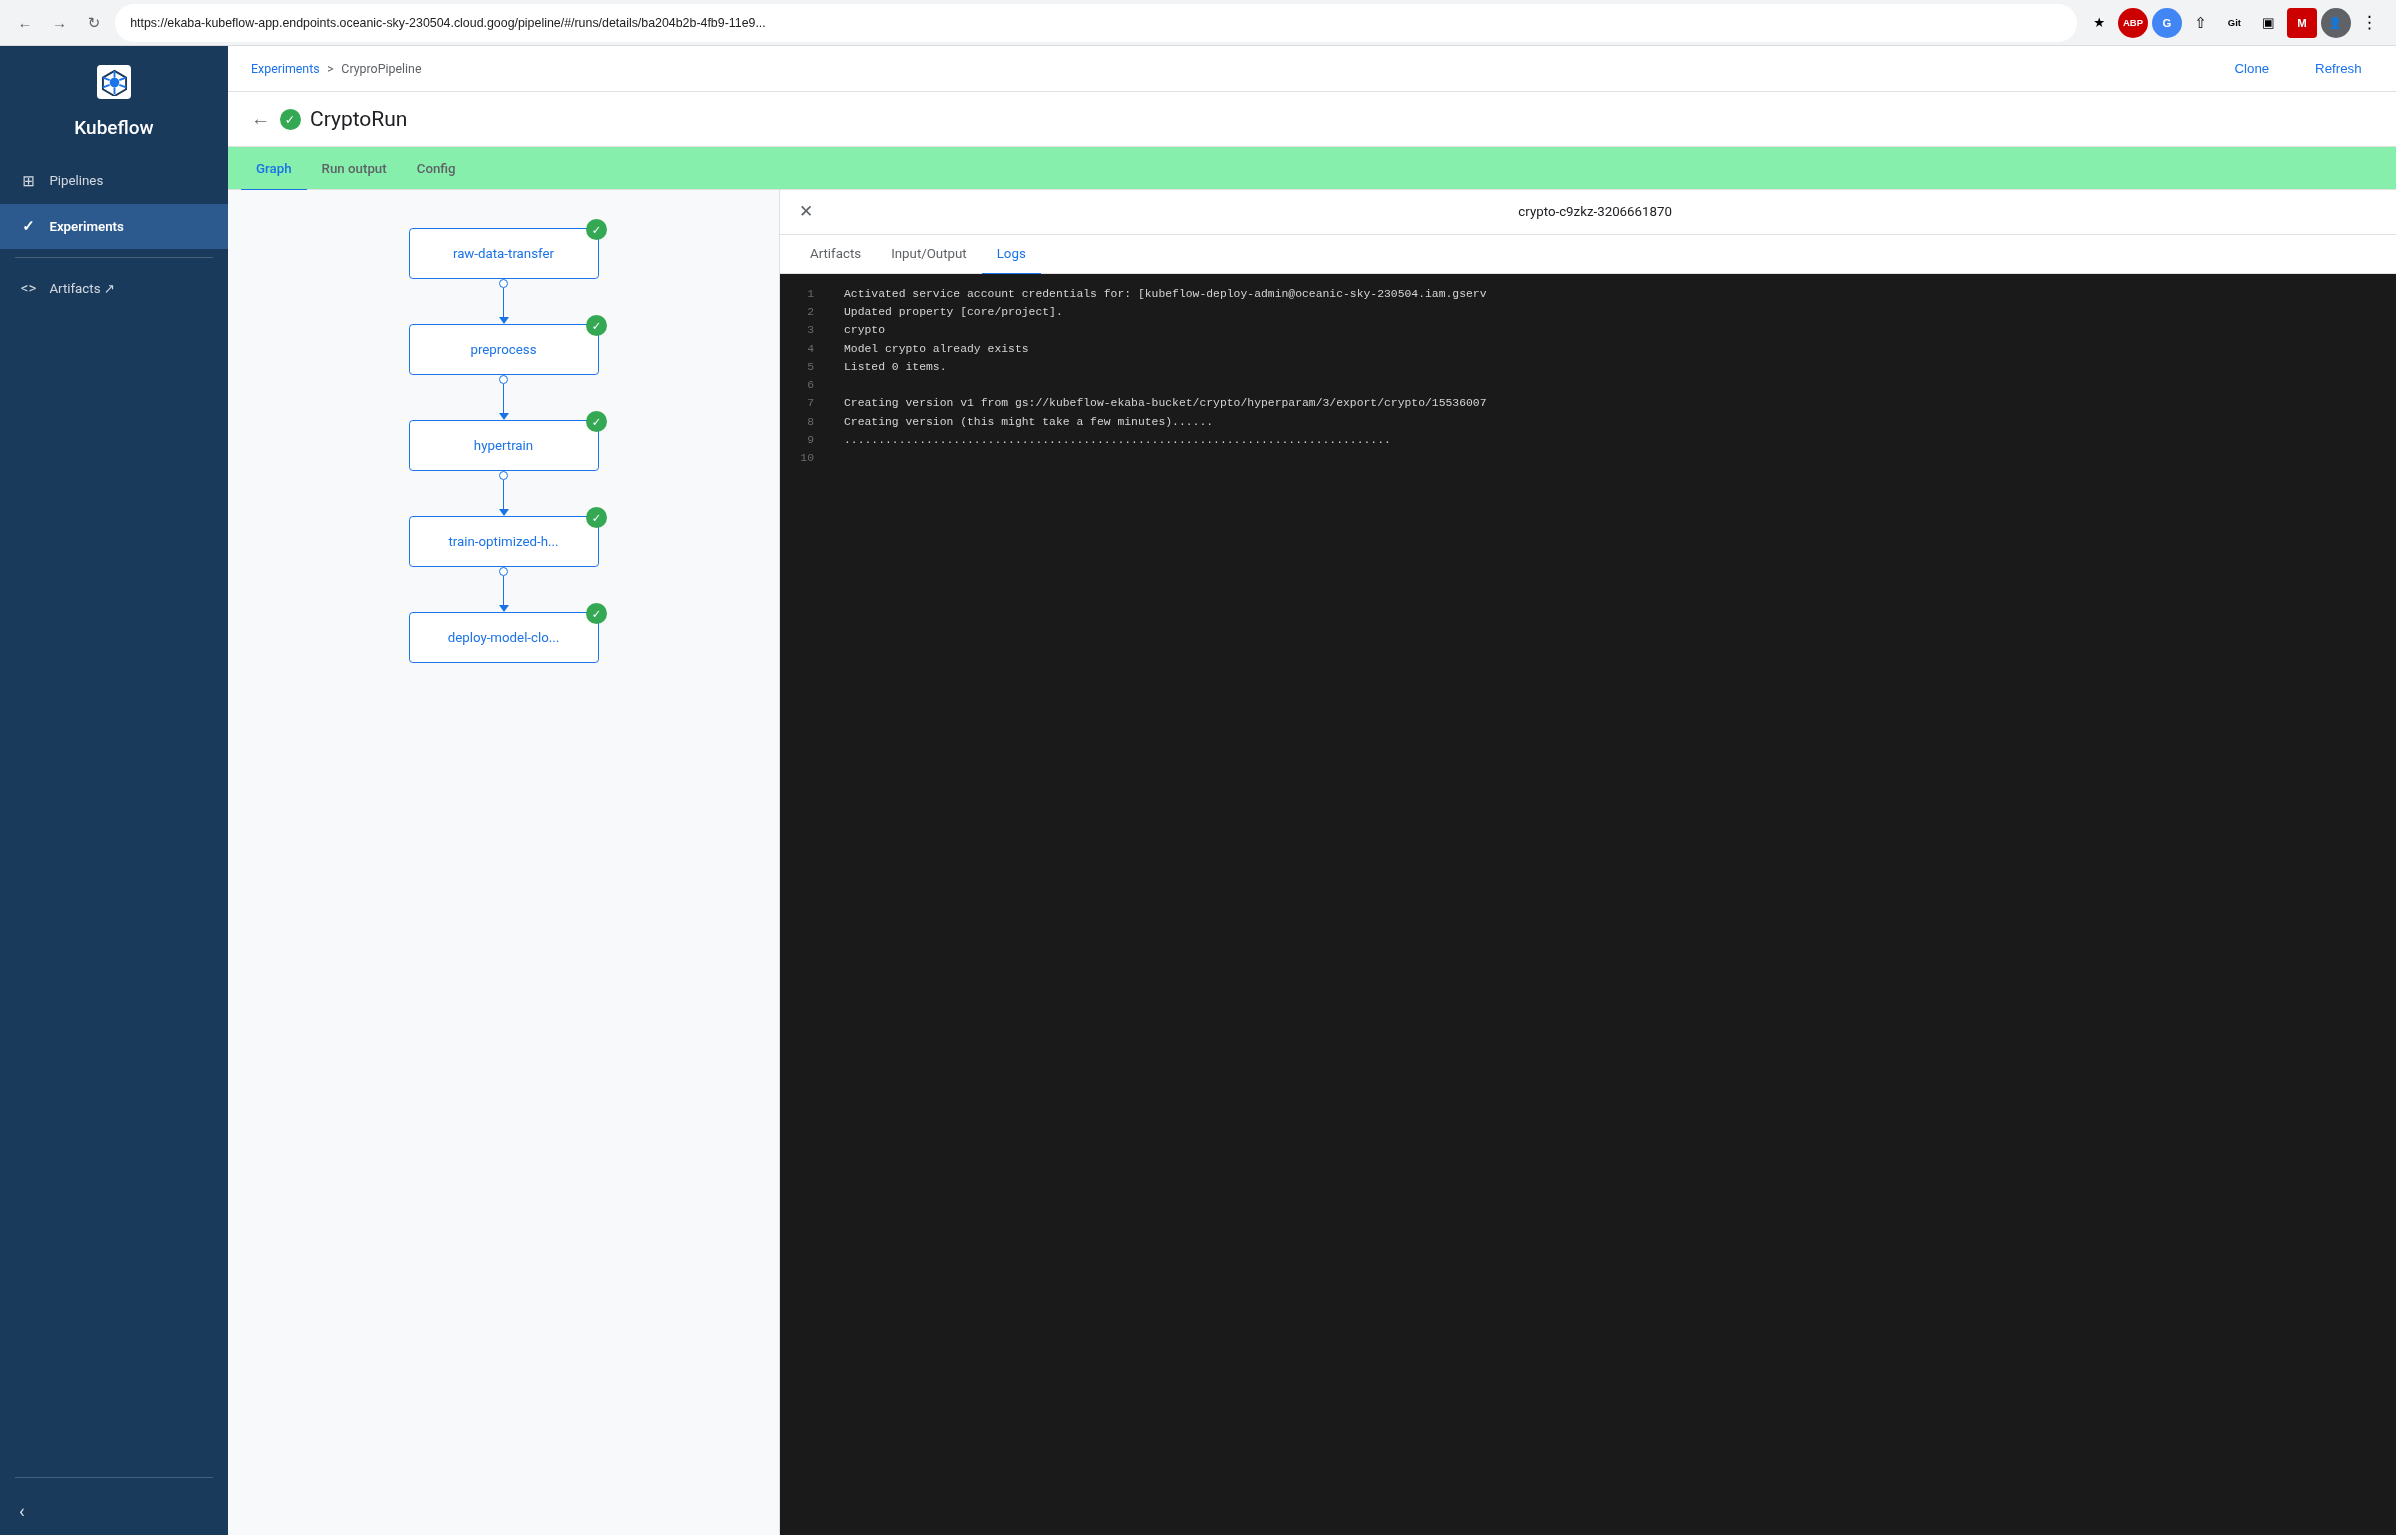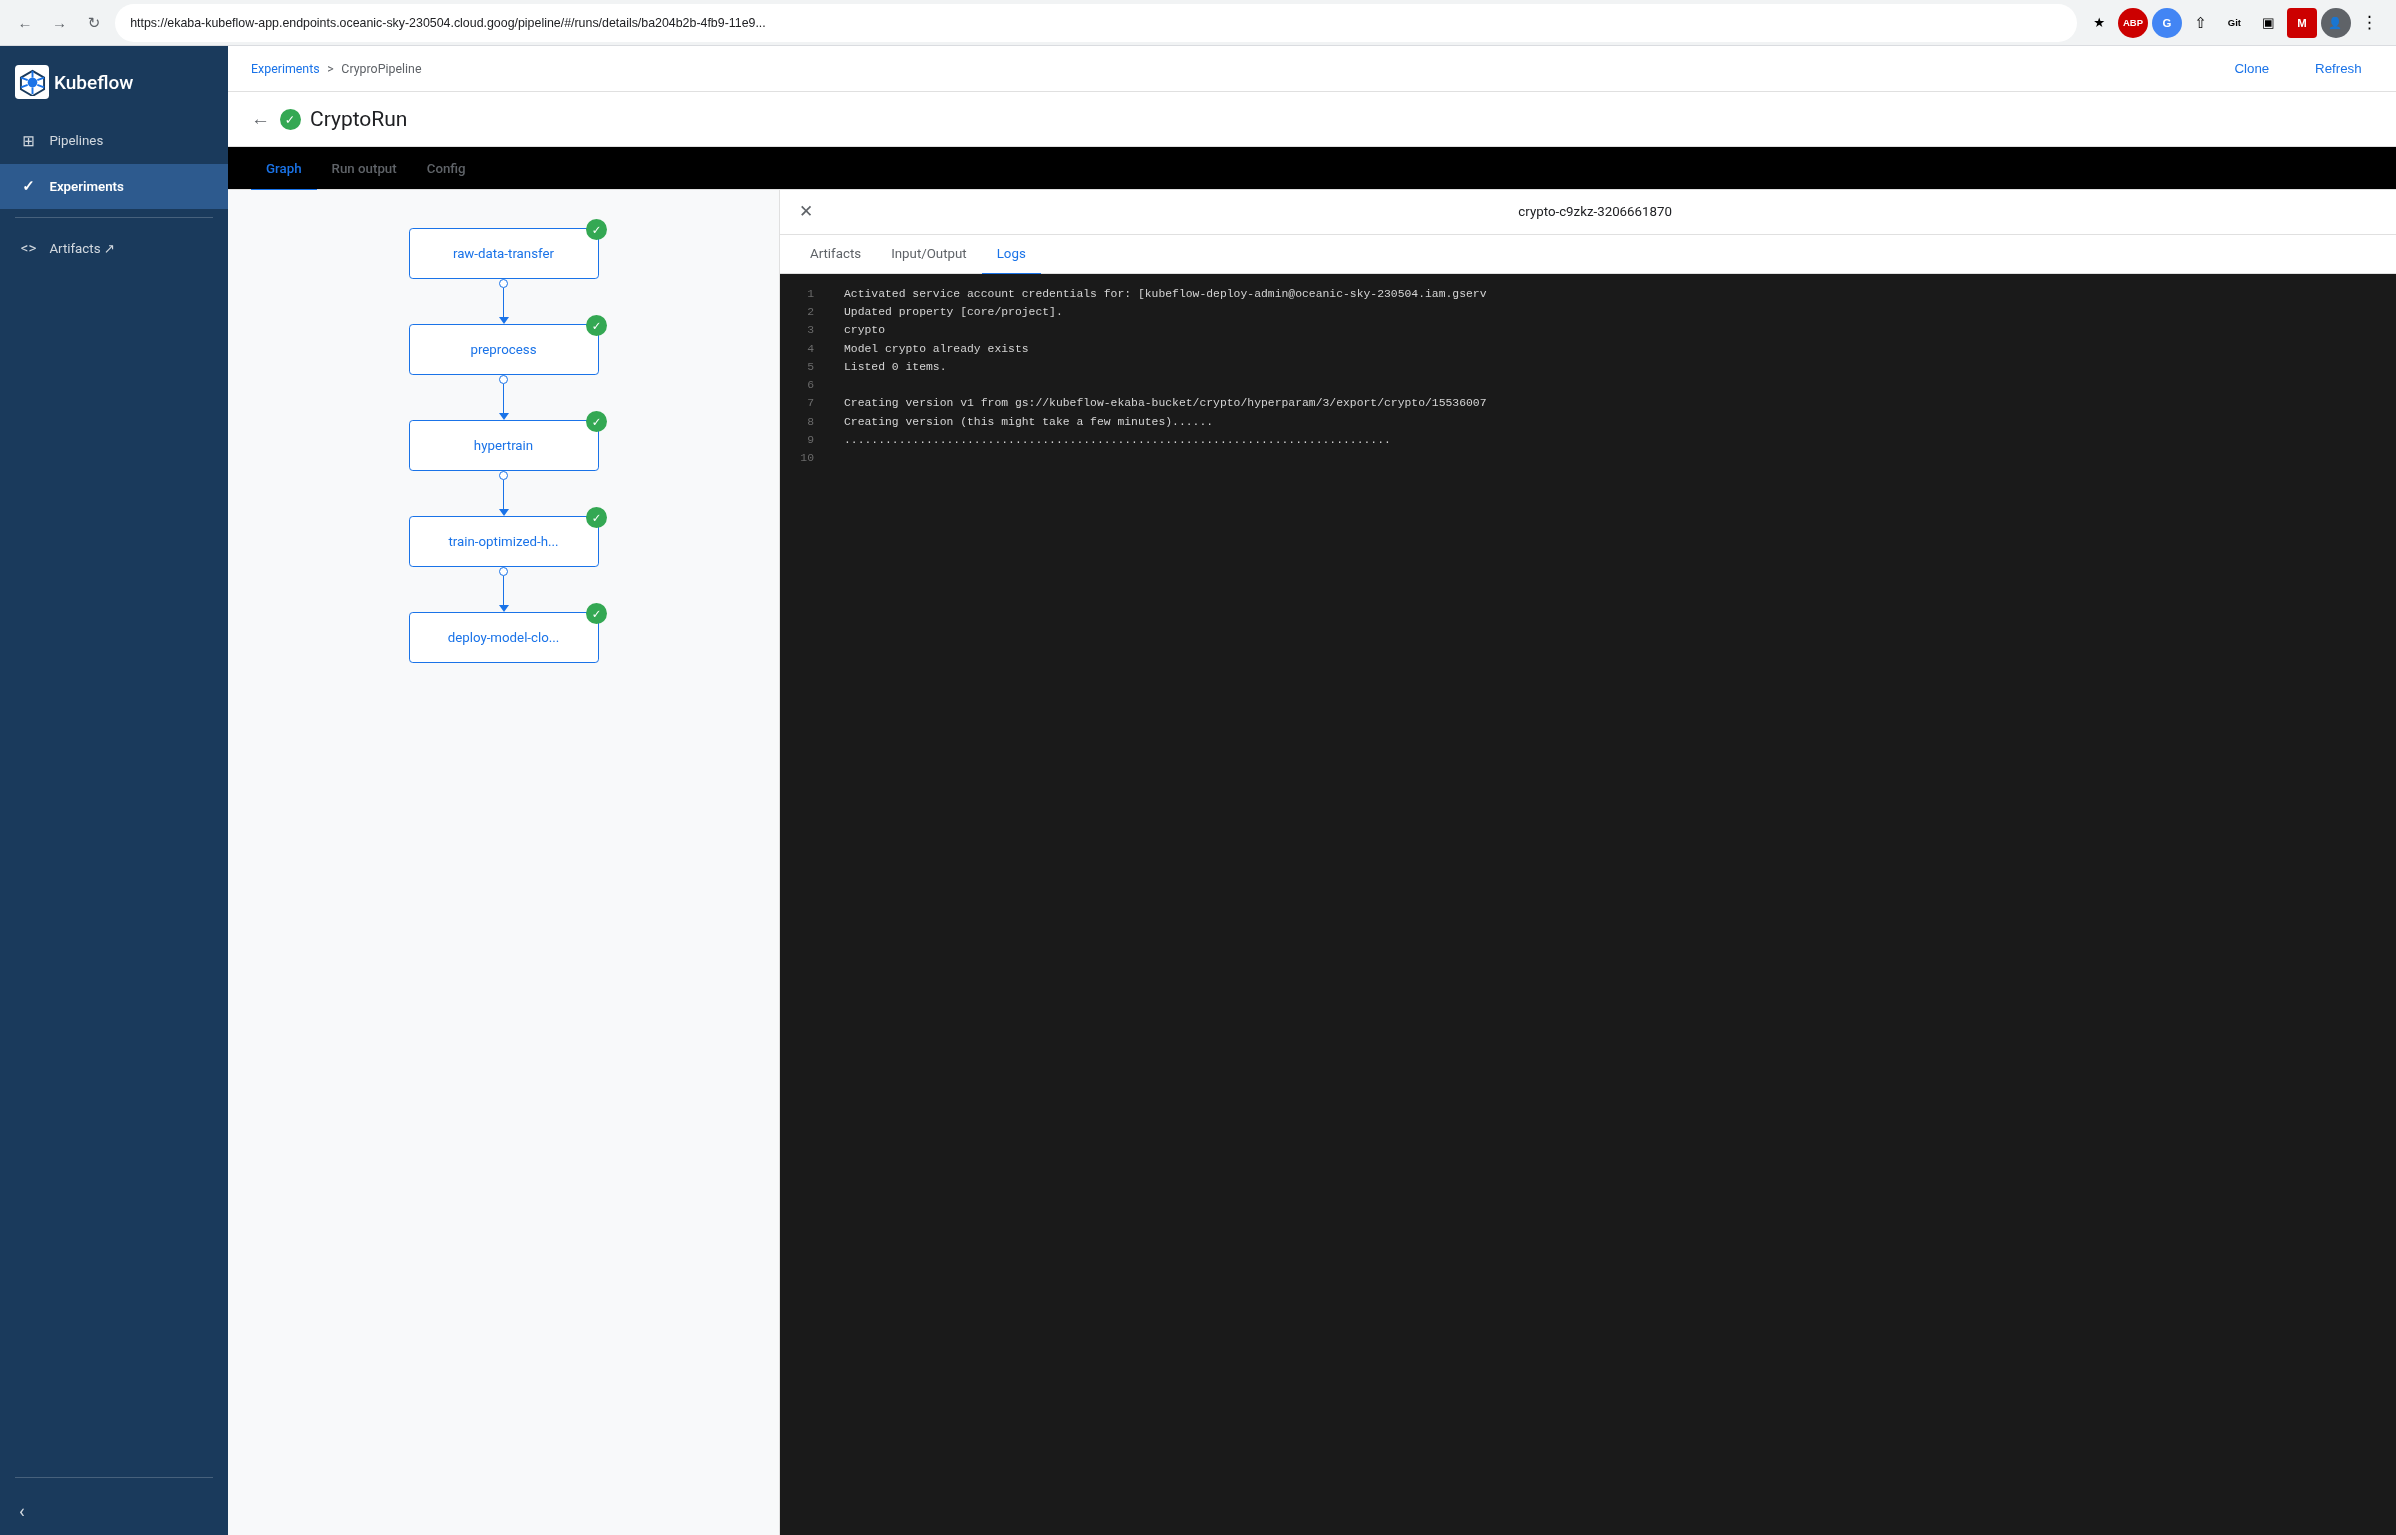--- a/index.html
+++ b/index.html
@@ -31,22 +31,22 @@
 
     
     .app-container { display: flex; flex: 1; overflow: hidden; }
 
     
     .sidebar {
       width: 228px; background: #1a3a5c; color: white; display: flex; flex-direction: column;
       flex-shrink: 0;
     }
     .sidebar-logo {
-      display: flex; align-items: center; gap: 5px; padding: 19px 15px 19px 15px;
-      font-size: 19px; font-weight: 500; color: white;
+      display: flex; align-items: center; gap: 17px; padding: 19px 15px 19px 15px;
+      font-size: 19px; font-weight: 500; color: white; flex-direction: column;
     }
     .logo-icon {
       width: 34px; height: 34px; background: white; border-radius: 3.8px;
       display: flex; align-items: center; justify-content: center;
     }
     .sidebar-nav { flex: 1; }
     .sidebar-item {
       display: flex; align-items: center; gap: 11.4px; padding: 13.3px 19px;
       cursor: pointer; color: rgba(255,255,255,0.8); font-size: 13.3px;
       transition: background 0.2s;
@@ -83,21 +83,21 @@
     .page-title-row { display: flex; align-items: center; gap: 9.5px; }
     .back-btn { background: transparent; border: none; cursor: pointer; font-size: 19px; color: #5f6368; }
     .status-icon-green {
       width: 21px; height: 21px; background: #34a853; border-radius: 50%;
       display: flex; align-items: center; justify-content: center; color: white; font-size: 12.4px;
     }
     .page-title { font-size: 21px; font-weight: 400; color: #202124; }
 
     
     .tabs {
-      display: flex; border-bottom: 1px solid #e0e0e0; padding: 0 23px; background: #000000;
+      display: flex; border-bottom: 1px solid #e0e0e0; padding: 0 13px; background: #86efac;
     }
     .tab {
       padding: 13.3px 15px; cursor: pointer; font-size: 13.3px; color: #5f6368;
       border-bottom: 1.9px solid transparent; margin-bottom: -1px; font-weight: 500;
     }
     .tab.active { color: #1a73e8; border-bottom-color: #1a73e8; }
 
     
     .content-area { flex: 1; display: flex; overflow: hidden; }
 

